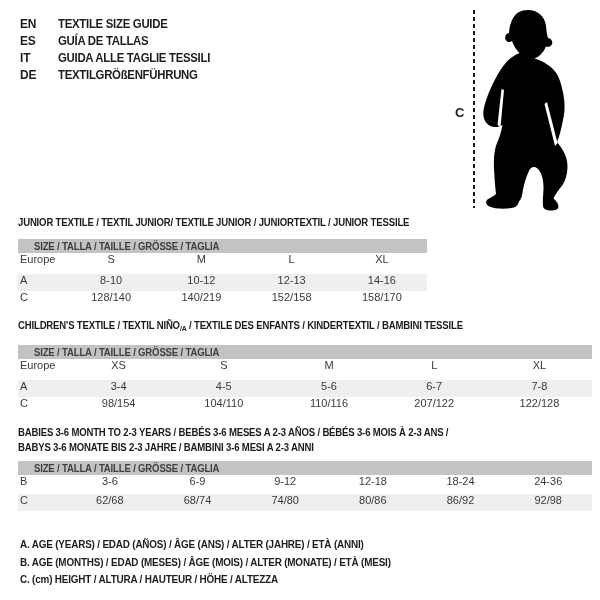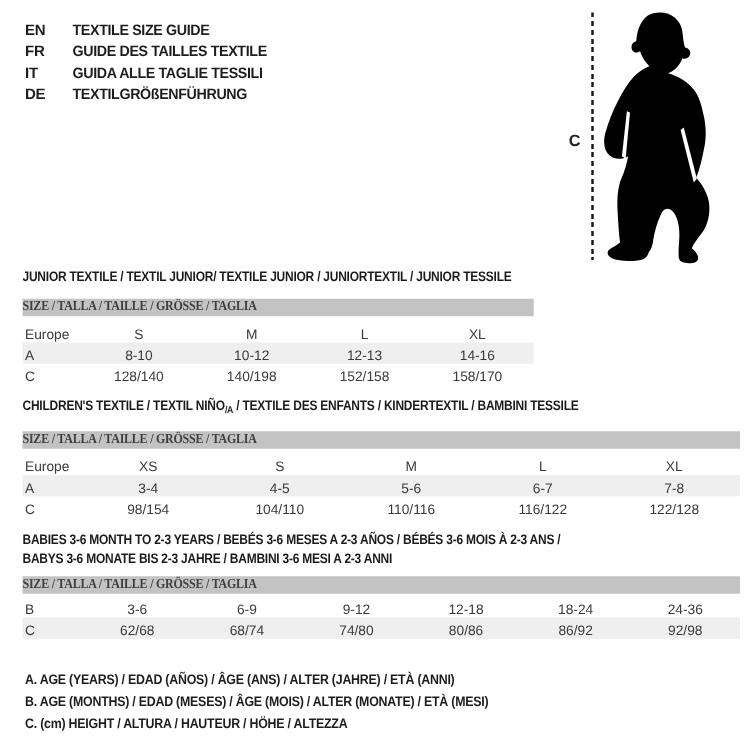--- a/index.html
+++ b/index.html
@@ -21,24 +21,24 @@
   
   .sec-title{position:absolute;left:18px;font-size:11px;font-weight:bold;color:#1b1b1b;
              white-space:nowrap;letter-spacing:-0.2px;transform:scaleX(0.87);transform-origin:left center;line-height:15px;}
   .subA{font-size:8px;vertical-align:-2px;}
 
   
   .table{position:absolute;left:18px;}
   .t1{top:239px;width:409px;}
   .t2{top:345px;width:574px;}
   .t3{top:461px;width:574px;}
-  .thead{height:14px;background:#c3c3c3;display:flex;padding-left:0;overflow:hidden;font-family:Liberation Serif, serif;}
+  .thead{height:14px;background:#c3c3c3;display:flex;align-items:center;padding-left:16px;overflow:hidden;}
   .thead-text{font-size:11px;font-weight:bold;color:#3f3f3f;white-space:nowrap;letter-spacing:-0.2px;
               display:inline-block;transform:scaleX(0.87);transform-origin:left center;}
-  .row{display:flex;align-items:flex-end;font-size:11px;color:#3a3a3a;}
+  .row{display:flex;align-items:flex-start;font-size:11px;color:#3a3a3a;}
   .row.h21{height:21px;}
   .row.h19{height:19px;}
   .row.h17{height:17px;}
   .row.alt{background:#efefef;}
   .lbl{width:48px;padding-left:2px;box-sizing:border-box;}
   .cell{flex:1;text-align:center;}
 
   
   .footnotes{position:absolute;left:20px;top:536px;}
   .footnote{font-size:11px;font-weight:bold;color:#1d1d1d;line-height:17.5px;white-space:nowrap;
@@ -48,22 +48,22 @@
 <body>
 
 <div class="page">
 
   <div class="lang-list">
     <div class="lang-row">
       <span class="lang-code">EN</span>
       <span class="lang-label">TEXTILE SIZE GUIDE</span>
     </div>
     <div class="lang-row">
-      <span class="lang-code">FR</span>
-      <span class="lang-label">GUIDE DES TAILLES TEXTILE</span>
+      <span class="lang-code">ES</span>
+      <span class="lang-label">GUÍA DE TALLAS</span>
     </div>
     <div class="lang-row">
       <span class="lang-code">IT</span>
       <span class="lang-label">GUIDA ALLE TAGLIE TESSILI</span>
     </div>
     <div class="lang-row">
       <span class="lang-code">DE</span>
       <span class="lang-label">TEXTILGRÖßENFÜHRUNG</span>
     </div>
   </div>
@@ -112,21 +112,21 @@
     <div class="row h17 alt">
       <span class="lbl">A</span>
       <span class="cell">8-10</span>
       <span class="cell">10-12</span>
       <span class="cell">12-13</span>
       <span class="cell">14-16</span>
     </div>
     <div class="row h17">
       <span class="lbl">C</span>
       <span class="cell">128/140</span>
-      <span class="cell">140/198</span>
+      <span class="cell">140/219</span>
       <span class="cell">152/158</span>
       <span class="cell">158/170</span>
     </div>
   </div>
 
   <div class="sec-title" style="top:318px">
     <span>CHILDREN'S TEXTILE / TEXTIL NIÑO</span><span class="subA">/A</span><span> / TEXTILE DES ENFANTS / KINDERTEXTIL / BAMBINI TESSILE</span>
   </div>
   <div class="table t2">
     <div class="thead">
@@ -146,21 +146,21 @@
       <span class="cell">4-5</span>
       <span class="cell">5-6</span>
       <span class="cell">6-7</span>
       <span class="cell">7-8</span>
     </div>
     <div class="row h17">
       <span class="lbl">C</span>
       <span class="cell">98/154</span>
       <span class="cell">104/110</span>
       <span class="cell">110/116</span>
-      <span class="cell">116/122</span>
+      <span class="cell">207/122</span>
       <span class="cell">122/128</span>
     </div>
   </div>
 
   <div class="sec-title" style="top:425px">
     <div>BABIES 3-6 MONTH TO 2-3 YEARS / BEBÉS 3-6 MESES A 2-3 AÑOS / BÉBÉS 3-6 MOIS À 2-3 ANS /</div>
     <div>BABYS 3-6 MONATE BIS 2-3 JAHRE / BAMBINI 3-6 MESI A 2-3 ANNI</div>
   </div>
   <div class="table t3">
     <div class="thead">

